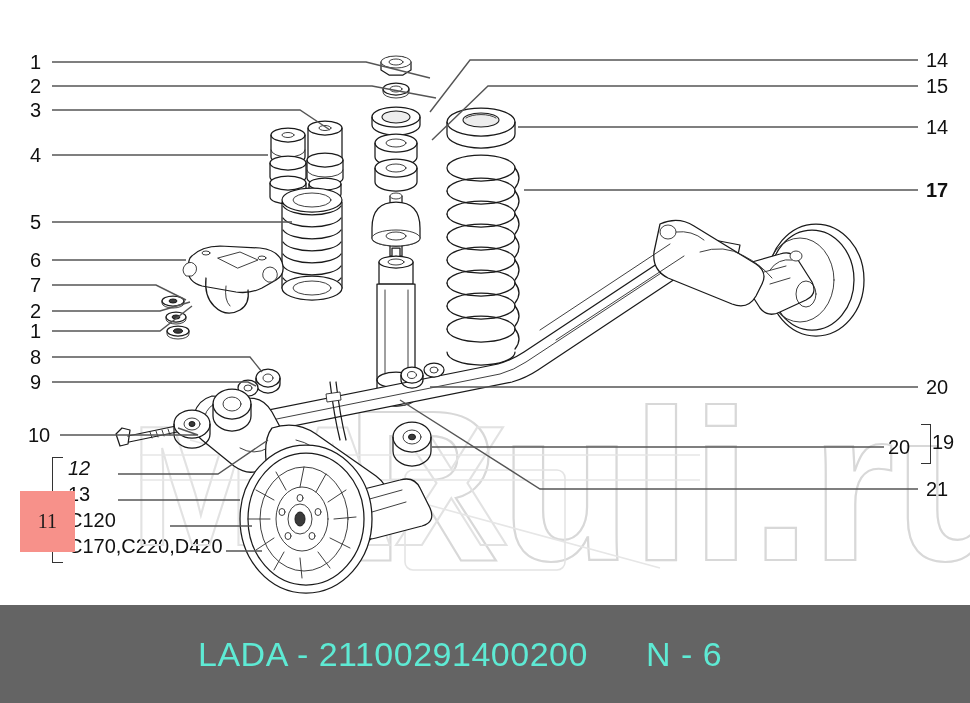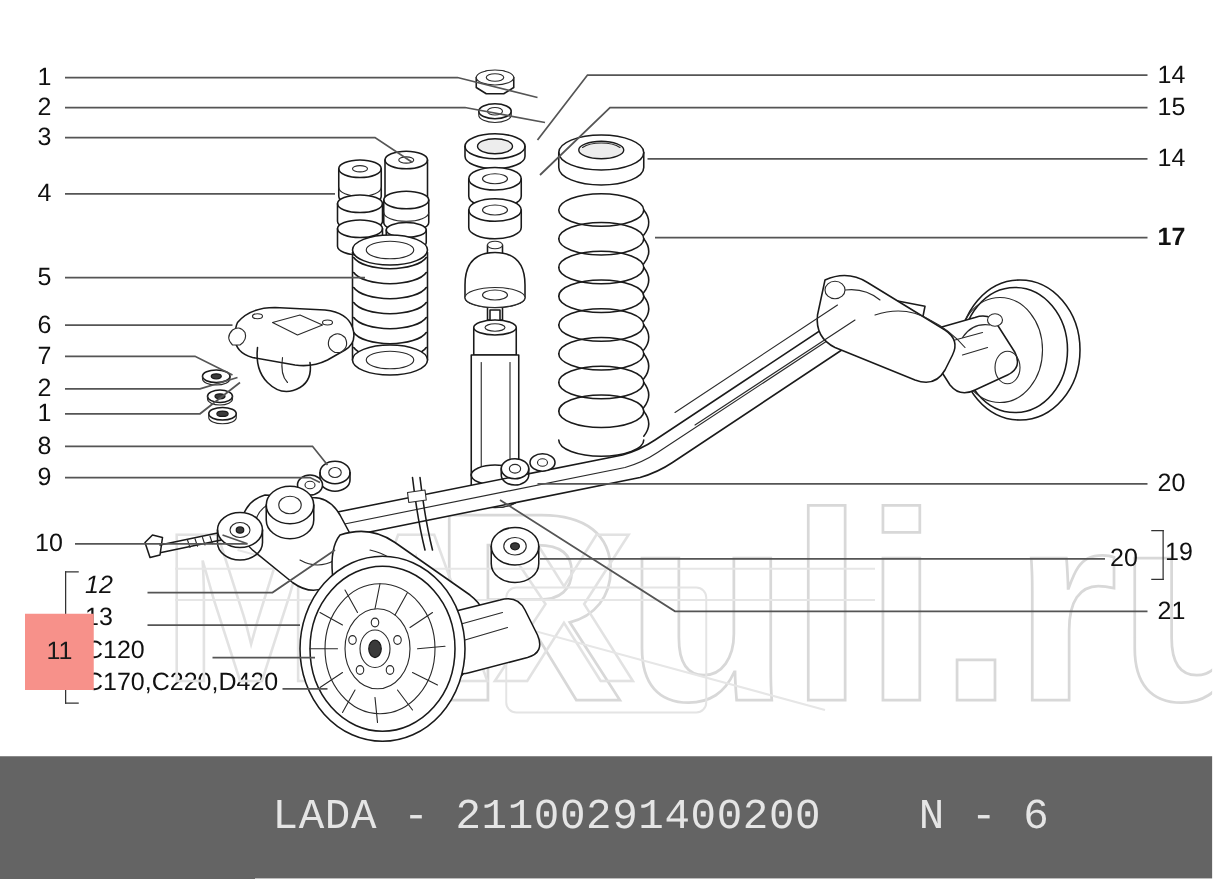--- a/index.html
+++ b/index.html
@@ -111,21 +111,21 @@
     top: 491px;
     width: 55px;
     height: 61px;
     background: #F7918A;
     z-index: 5;
     display: flex;
     align-items: center;
     justify-content: center;
   }
   #highlight-box .hl-num {
-    font-family: Liberation Sans, sans-serif;
+    font-family: Liberation Serif, serif;
     font-size: 20px;
     color: #1a1a1a;
   }
 
   
   #pair-bracket {
     position: absolute;
     left: 921px;
     top: 424px;
     width: 9px;
@@ -147,26 +147,25 @@
     display: flex;
     align-items: center;
   }
   #footer-inner {
     display: flex;
     align-items: baseline;
     gap: 58px;
     margin-left: 198px;
   }
   #footer .f-main, #footer .f-code {
-    color: #e5e5e5;
-    font-family: Liberation Mono, monospace;
+    color: #5eead4;
+    font-family: Liberation Sans, sans-serif;
     font-size: 34px;
     letter-spacing: 0.5px;
     white-space: nowrap;
-    margin-left: 20px;
   }
 </style>
 </head>
 <body>
 
 <div id="page">
 
   <div id="diagram-area">
 
     <svg id="watermark-svg" viewBox="0 0 970 605">

